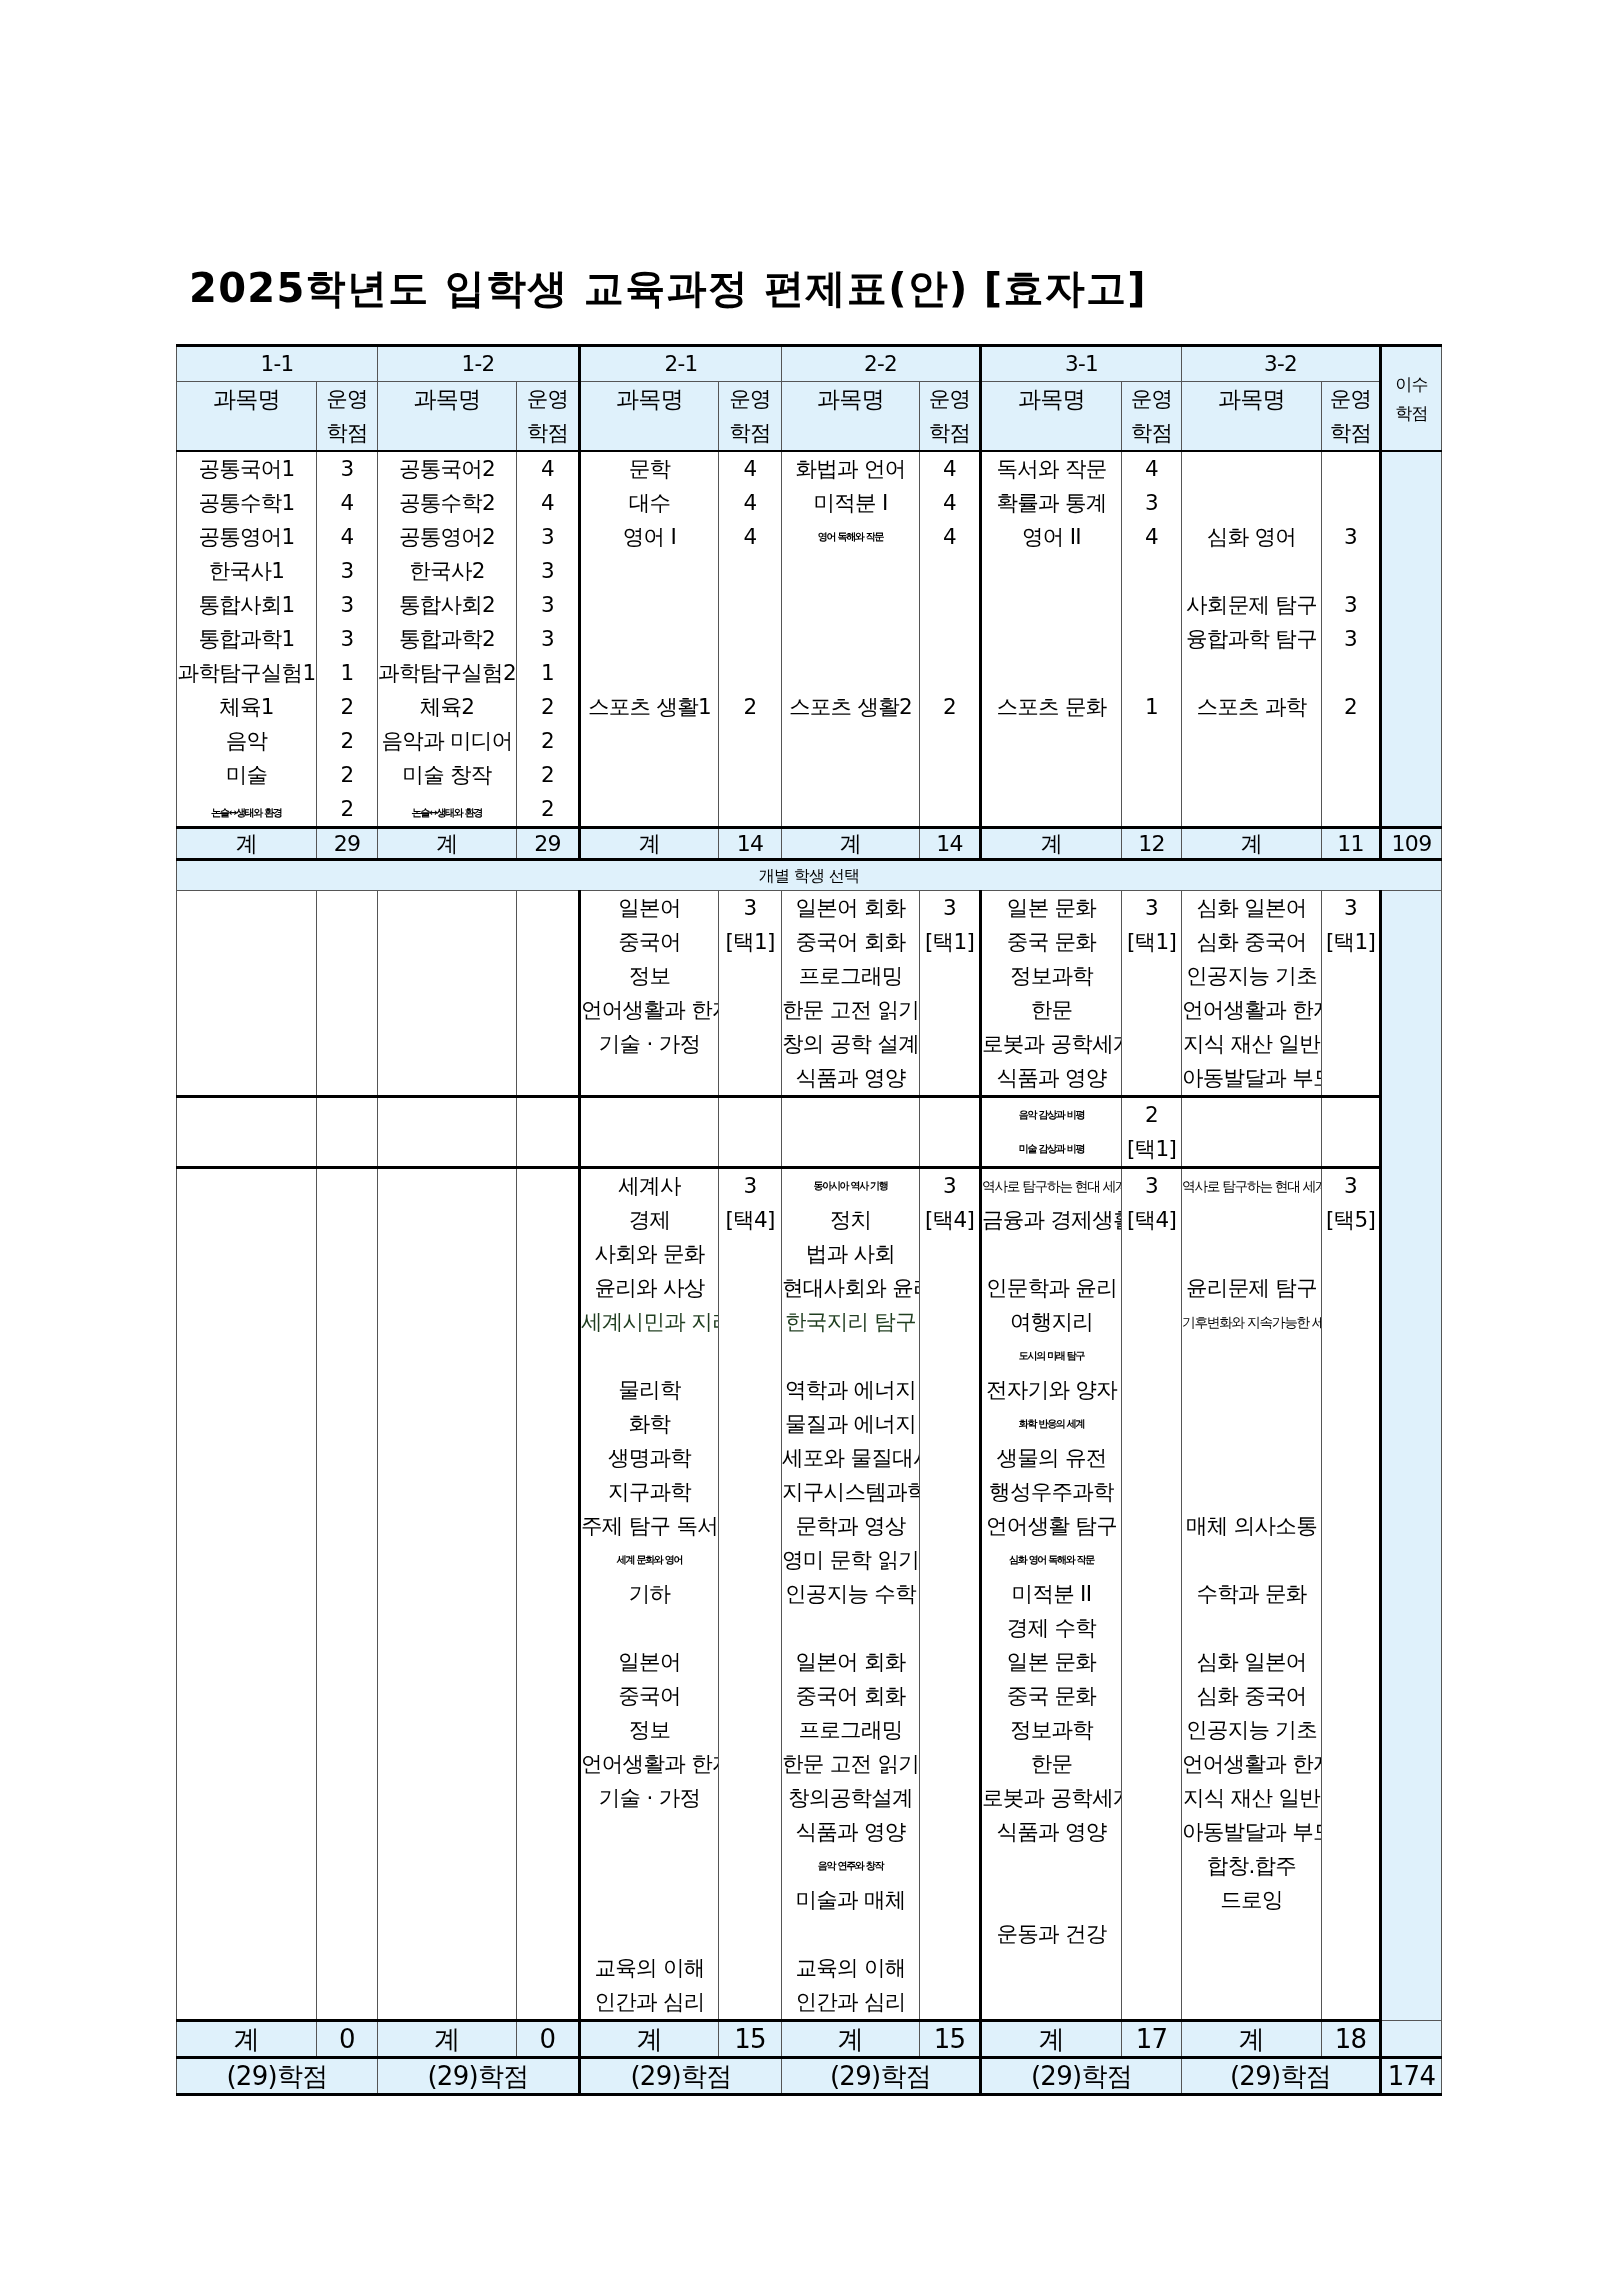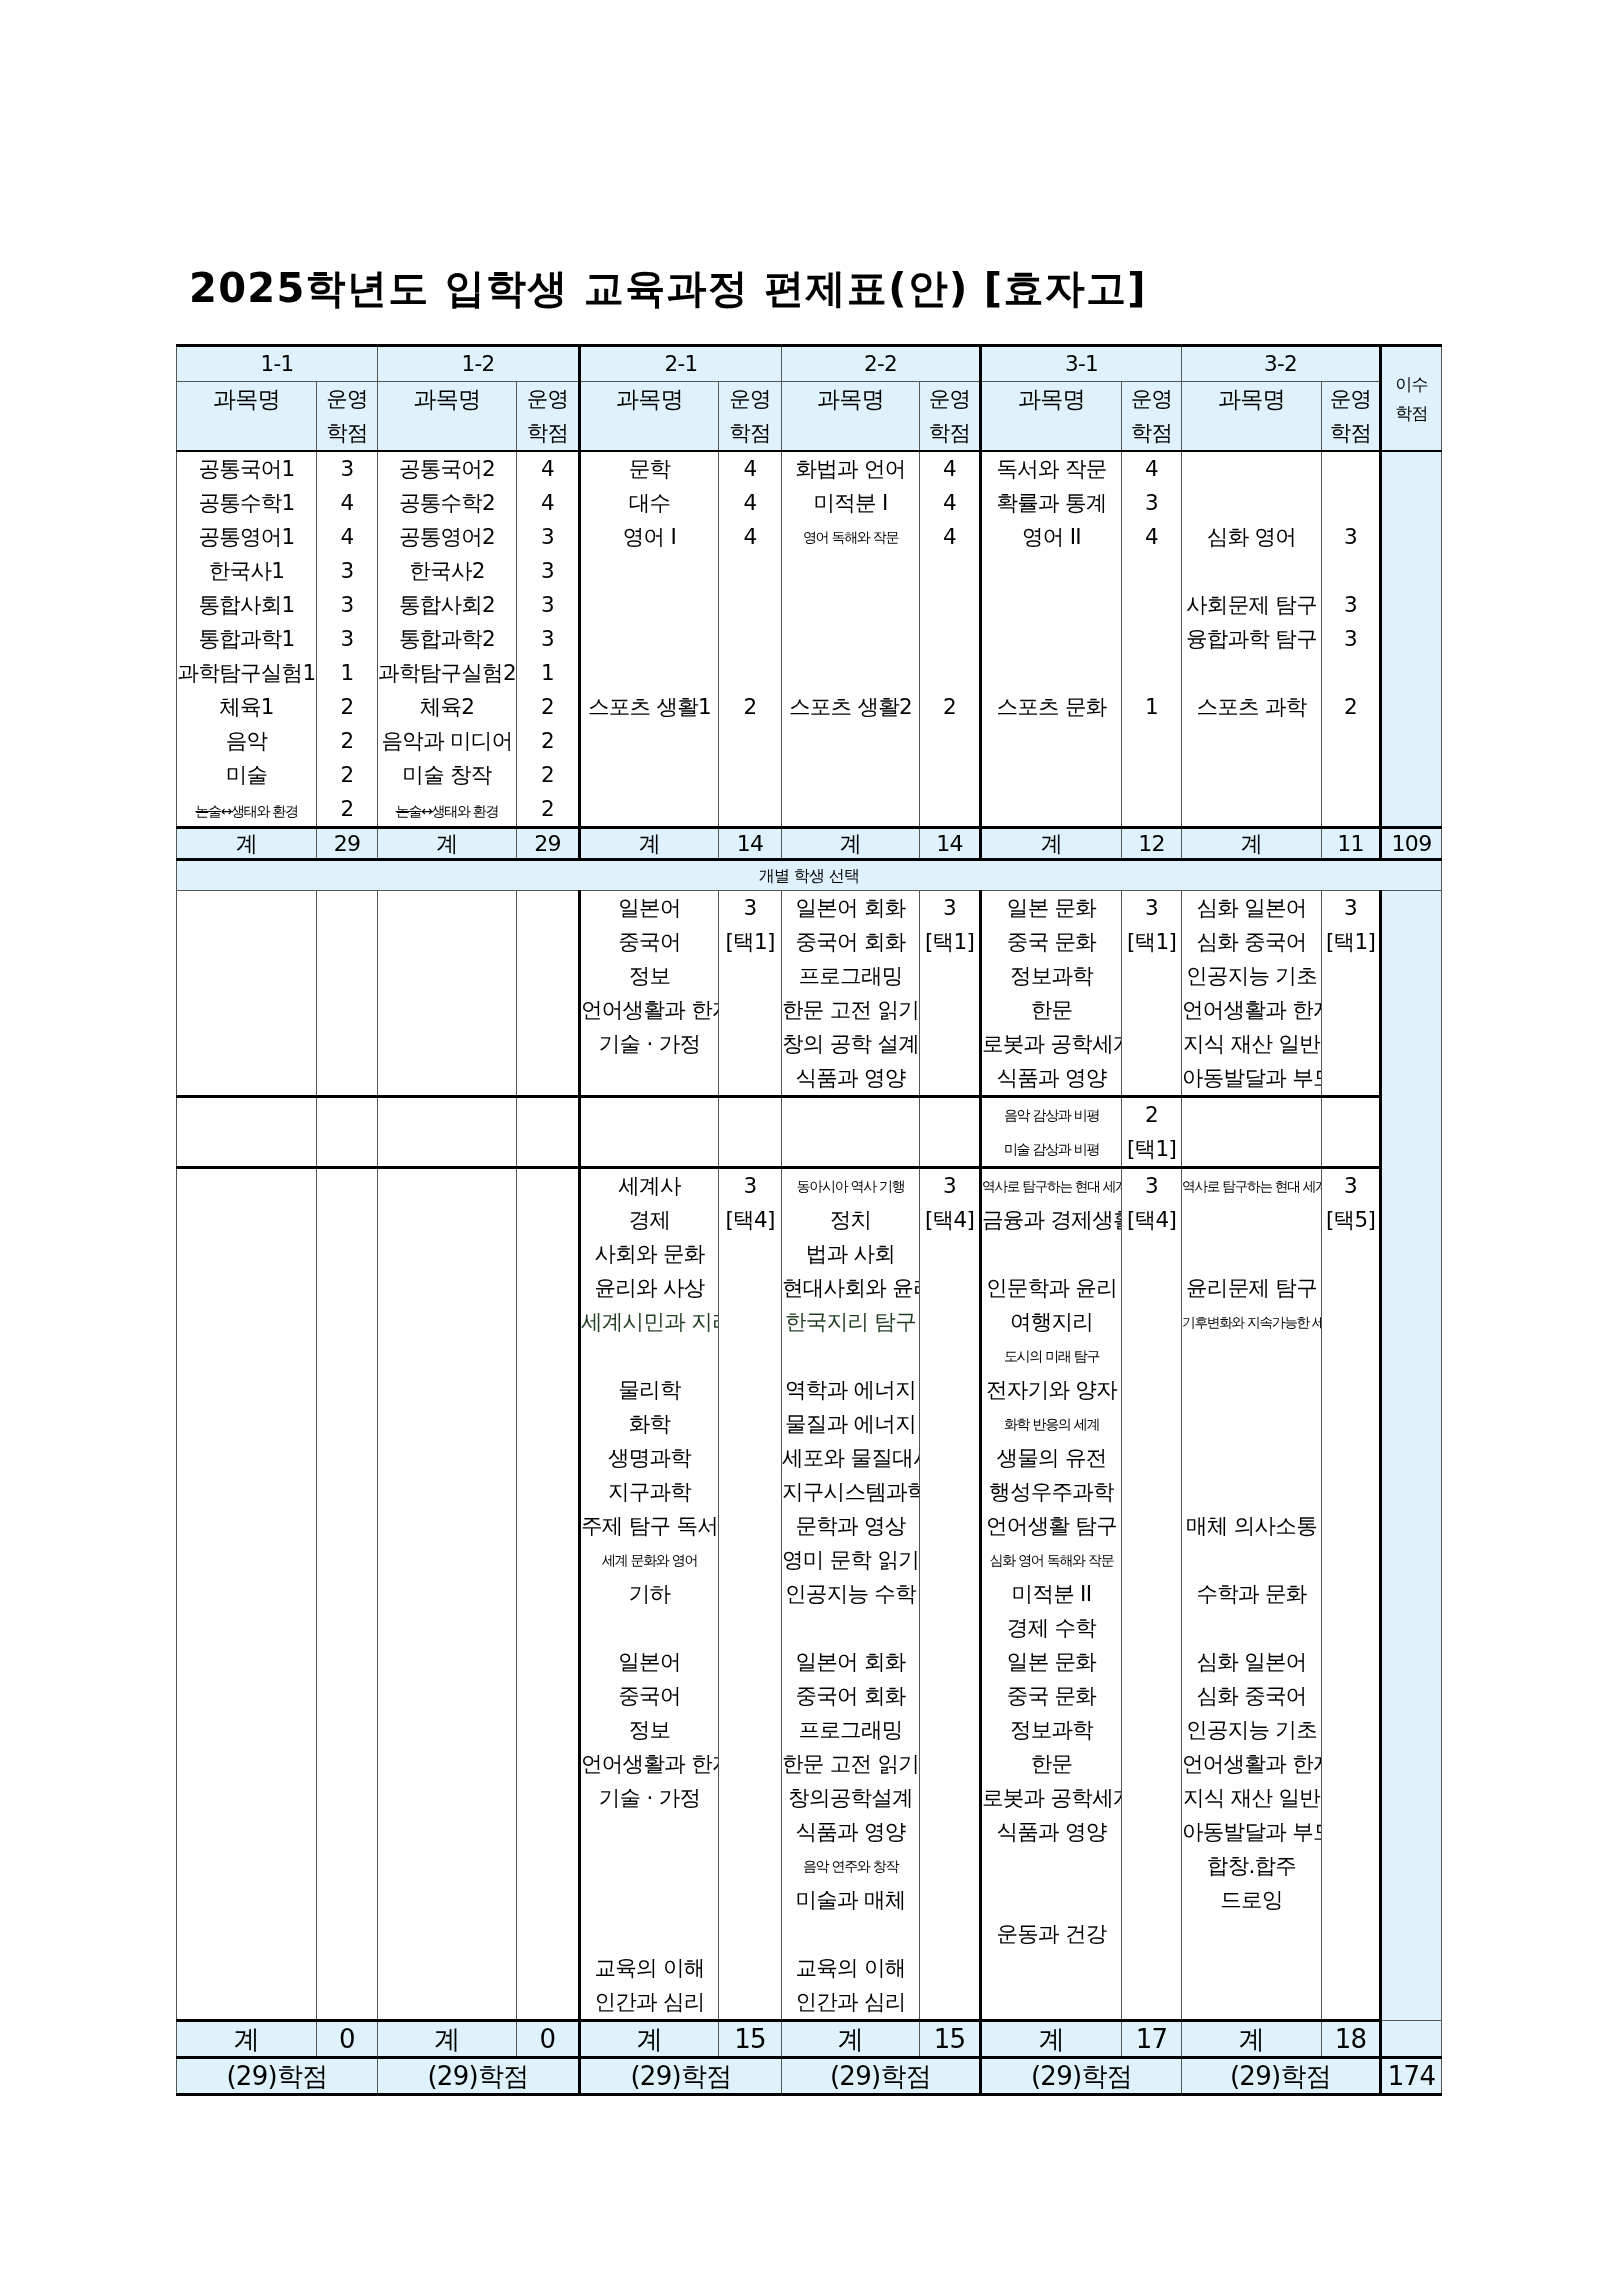--- a/index.html
+++ b/index.html
@@ -13,21 +13,21 @@
   .sub td.name { font-size: 23px; }
   td.bl { border-left: 3.3px solid #000 !important; }
   td.side { background: #dff1fb; }
   tr.thick-top td { border-top: 3.3px solid #000 !important; }
   tr.dbl-top td { border-top: 2.6px double #000 !important; }
   tr.sum td { background: #dff1fb; height: 29px; line-height: 29px; font-size: 22px; vertical-align: middle; }
   tr.sum2 td { background: #dff1fb; height: 34px; line-height: 34px; font-size: 26px; vertical-align: middle; }
   tr.sel-h td { background: #dff1fb; height: 29px; line-height: 29px; font-size: 16px; }
   tr.bottom td { border-bottom: 3.3px solid #000 !important; }
   .cell-lines div { height: 34px; line-height: 34px; }
-  .small { font-size: 14px; letter-spacing: -1.3px; }
+  .small { font-size: 10px; letter-spacing: -1.3px; font-weight: bold; }
   .tiny { font-size: 13.7px; letter-spacing: -1.3px; }
   .green { color: #1f3d1f; }
   .strike { text-decoration: line-through; }
   .credit-lines div { height: 34px; line-height: 34px; }
 </style>
 </head>
 <body>
 
 <div class="title">2025학년도 입학생 교육과정 편제표(안) [효자고]</div>
 

